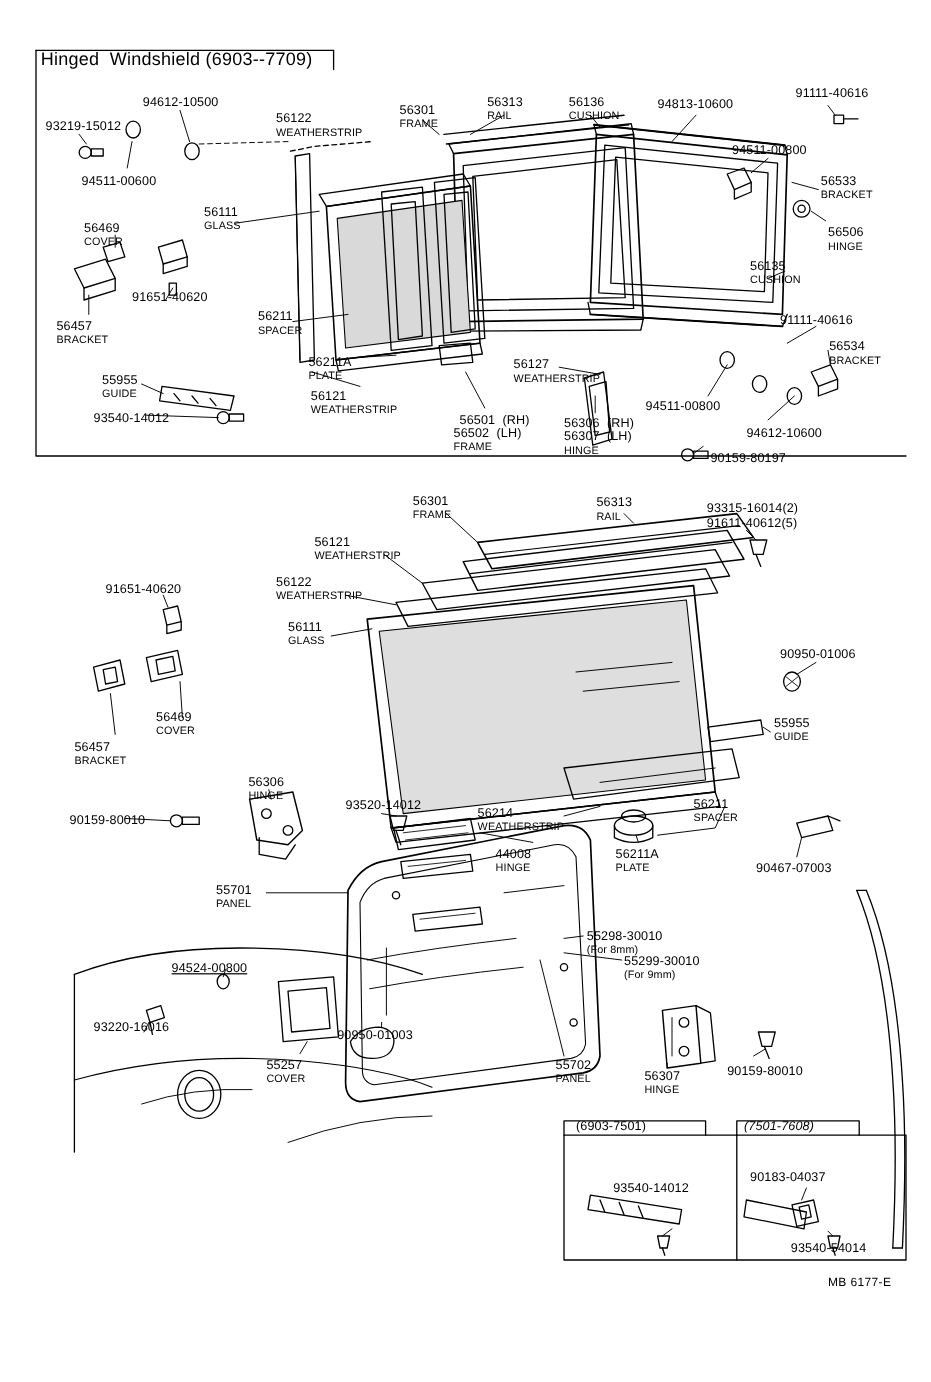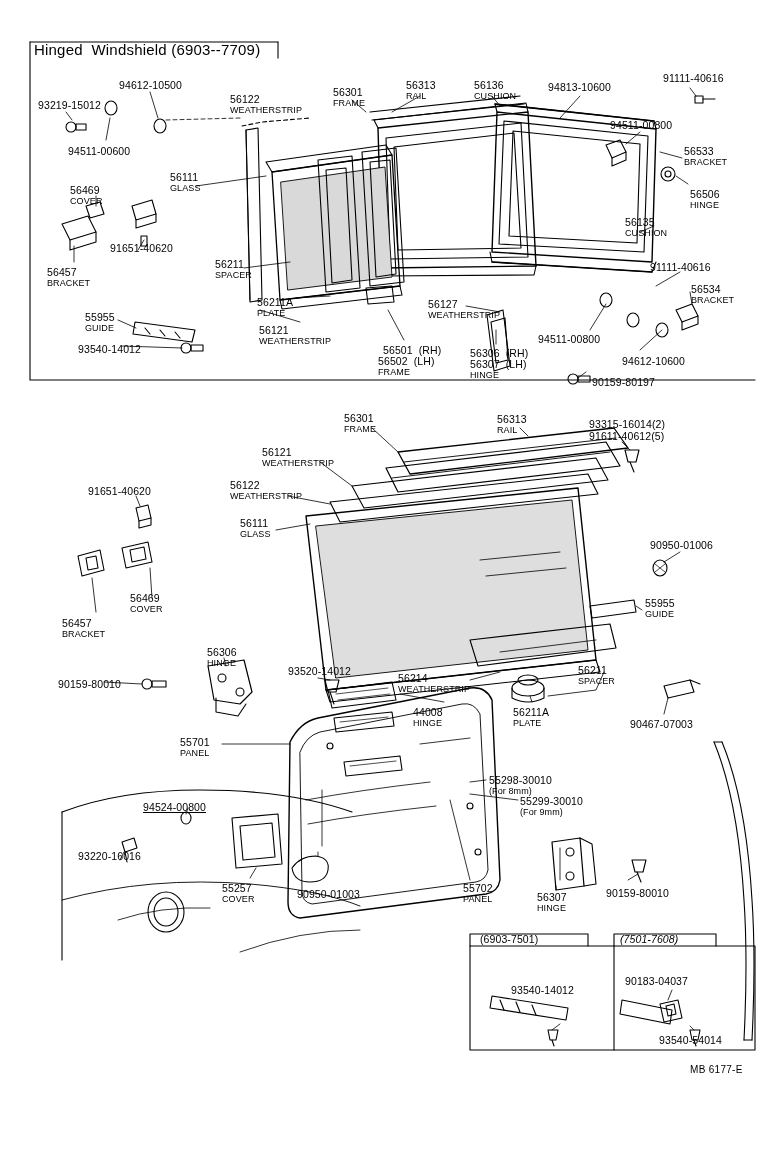--- a/index.html
+++ b/index.html
@@ -375,21 +375,21 @@
   <div class="lbl" style="left:578px; top:665px;"><span>56211</span><span class="sub">SPACER</span></div>
   <div class="lbl" style="left:513px; top:707px;"><span>56211A</span><span class="sub">PLATE</span></div>
   <div class="lbl" style="left:413px; top:707px;"><span>44008</span><span class="sub">HINGE</span></div>
   <div class="lbl" style="left:630px; top:719px;"><span>90467-07003</span><span class="sub"></span></div>
   <div class="lbl" style="left:489px; top:775px;"><span>55298-30010</span><span class="sub">(For 8mm)</span></div>
   <div class="lbl" style="left:520px; top:796px;"><span>55299-30010</span><span class="sub">(For 9mm)</span></div>
   <div class="lbl" style="left:180px; top:737px;"><span>55701</span><span class="sub">PANEL</span></div>
   <div class="lbl" style="left:143px; top:802px;text-decoration:underline;"><span>94524-00800</span><span class="sub"></span></div>
   <div class="lbl" style="left:78px;  top:851px;"><span>93220-16016</span><span class="sub"></span></div>
   <div class="lbl" style="left:222px; top:883px;"><span>55257</span><span class="sub">COVER</span></div>
-  <div class="lbl" style="left:281px; top:889px;margin-left:16px;"><span>90950-01003</span><span class="sub"></span></div>
+  <div class="lbl" style="left:281px; top:858px;"><span>90950-01003</span><span class="sub"></span></div>
   <div class="lbl" style="left:463px; top:883px;"><span>55702</span><span class="sub">PANEL</span></div>
   <div class="lbl" style="left:537px; top:892px;"><span>56307</span><span class="sub">HINGE</span></div>
   <div class="lbl" style="left:606px; top:888px;"><span>90159-80010</span><span class="sub"></span></div>
   <div class="lbl" style="left:511px; top:985px;"><span>93540-14012</span><span class="sub"></span></div>
   <div class="lbl" style="left:625px; top:976px;"><span>90183-04037</span><span class="sub"></span></div>
   <div class="lbl" style="left:659px; top:1035px;"><span>93540-54014</span><span class="sub"></span></div>
 
 </div>
 
 </body></html>

